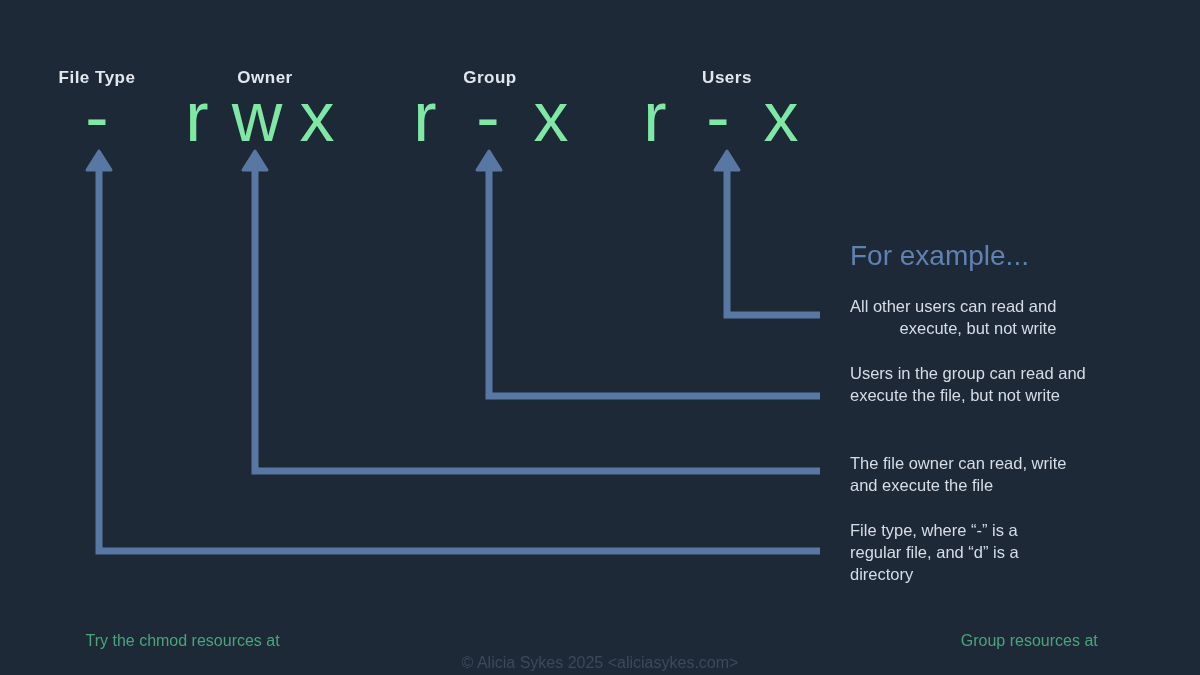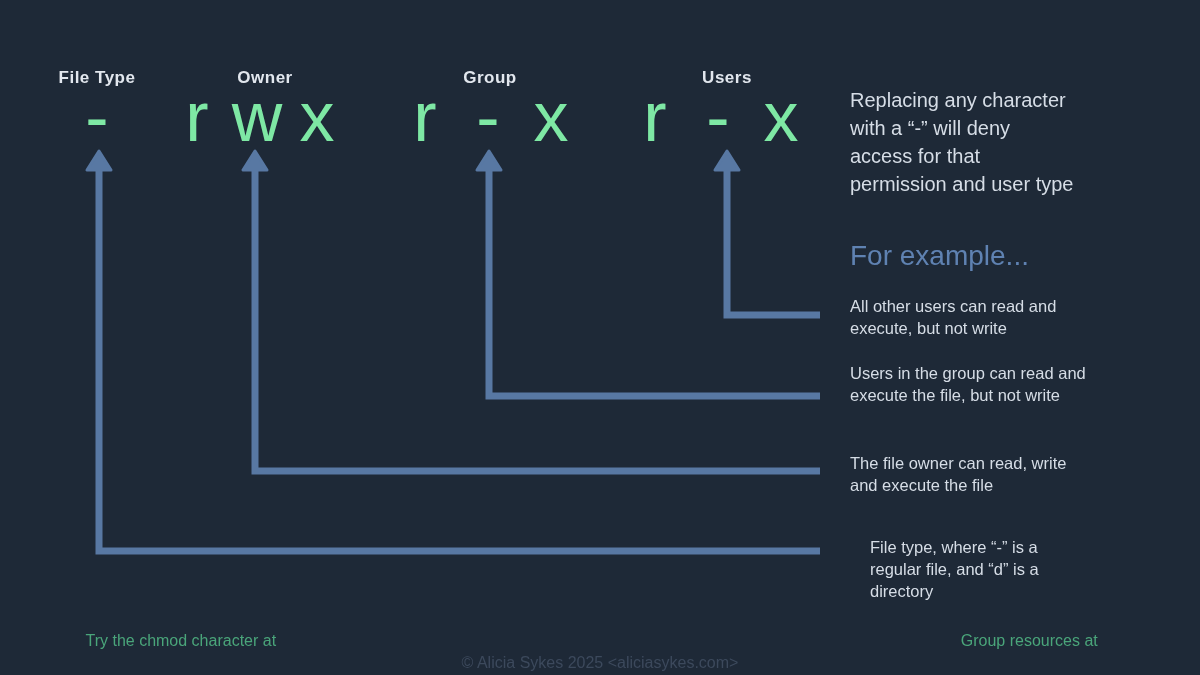--- a/index.html
+++ b/index.html
@@ -30,21 +30,21 @@
   }
   .examples-heading{
     position:absolute;left:850px;top:240px;
     font-size:28px;color:#5f82b2;white-space:nowrap;
   }
   .example{
     position:absolute;left:850px;
     font-size:16.5px;line-height:22px;color:#d6dde6;
     white-space:pre-line;
   }
-  .ex1{top:295px;} .ex2{top:362px;} .ex3{top:452px;} .ex4{top:536px;margin-left:20px;}
+  .ex1{top:295px;text-align:right;} .ex2{top:362px;} .ex3{top:452px;} .ex4{top:519px;}
   .footer-block{position:absolute;top:608px;font-size:16px;line-height:22px;white-space:pre;}
   .footer-left{left:68px;color:#4aa57a;}
   .footer-center{left:50%;transform:translateX(-50%);text-align:center;color:#3c495c;}
   .footer-right{left:943px;color:#4aa57a;}
   .footer-bold{font-weight:bold;}
   a.plain{color:inherit;text-decoration:none;cursor:pointer;display:block;}
 </style>
 </head>
 <body>
 
@@ -78,39 +78,35 @@
     <g stroke="#5878a3" stroke-width="7" fill="none">
       <path d="M820 396 H489 V164"></path>
       <path d="M489 151 l-12 19 h24 z" fill="#5878a3" stroke-width="3" stroke-linejoin="round"></path>
     </g>
     <g stroke="#5878a3" stroke-width="7" fill="none">
       <path d="M820 315 H727 V164"></path>
       <path d="M727 151 l-12 19 h24 z" fill="#5878a3" stroke-width="3" stroke-linejoin="round"></path>
     </g>
   </svg>
 
-  <div class="note">Replacing any character
-with a “-” will deny
-access for that
-permission and user type</div>
 
   <div class="examples-heading">For example...</div>
 
   <div class="example ex1">All other users can read and
 execute, but not write</div>
   <div class="example ex3">The file owner can read, write
 and execute the file</div>
   <div class="example ex2">Users in the group can read and
 execute the file, but not write</div>
   <div class="example ex4">File type, where “-” is a
 regular file, and “d” is a
 directory</div>
 
   <div class="footer-block footer-left">
-    <span>Try the chmod character at</span>
+    <span>Try the chmod resources at</span>
     <a class="plain footer-bold">permissionator.as93.net</a>
   </div>
 
   <div class="footer-block footer-center">
     <span style="display:block">© Alicia Sykes 2025 &lt;aliciasykes.com&gt;</span>
   </div>
 
   <div class="footer-block footer-right">
     <span>Group resources at</span>
     <a class="plain footer-bold">github.com/lissy93</a>

